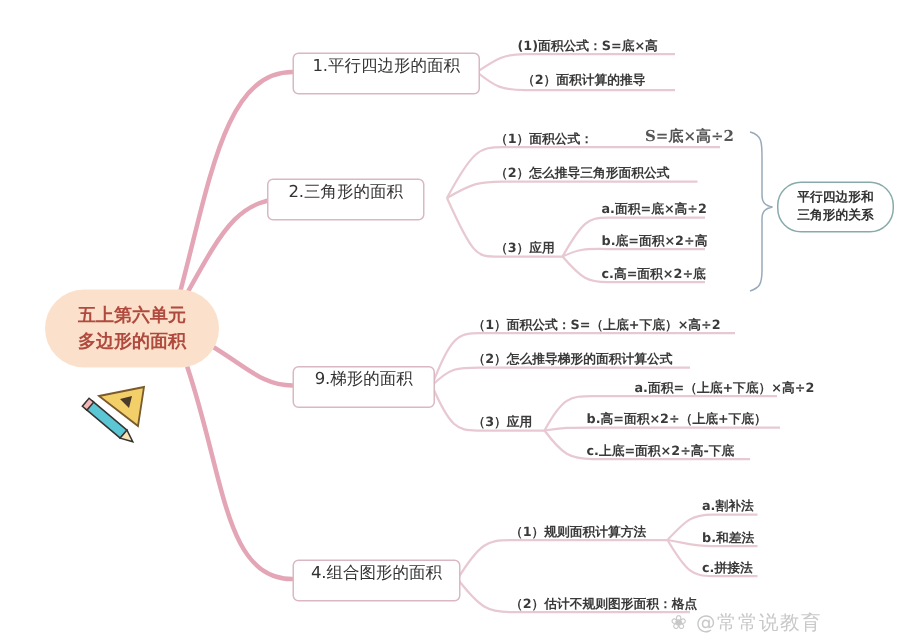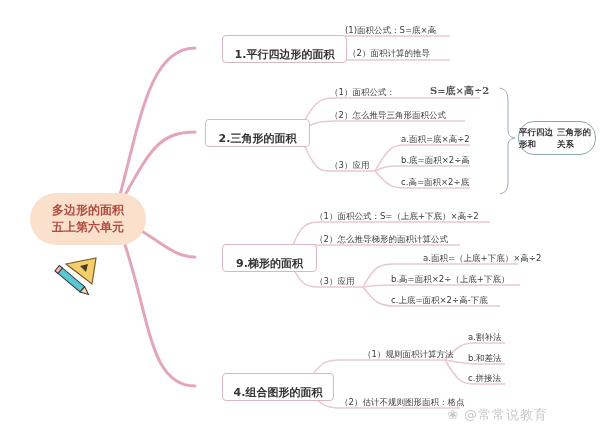--- a/index.html
+++ b/index.html
@@ -7,32 +7,32 @@
          font-family:"DejaVu Sans", "Liberation Sans", sans-serif; color:#333; }
   svg.links { position:absolute; left:0; top:0; width:607px; height:426px; }
   .root {
     position:absolute; left:30px; top:193px; width:116px; height:52px;
     background:#fbe1cb; border-radius:26px;
     display:flex; flex-direction:column; align-items:center; justify-content:center;
     color:#b04a3e; font-weight:bold; font-size:12px; line-height:17px; text-align:center;
   }
   .topic {
     position:absolute; height:26px; border:1px solid #d9b8c2; border-radius:4px;
-    background:#fff; display:flex; align-items:flex-end; justify-content:center;
-    font-weight:bold; font-size:11px; color:#333;margin-left:27px;
+    background:#fff; display:flex; align-items:flex-start; justify-content:center;
+    font-weight:normal; font-size:11px; color:#333;
   }
   .leaf {
-    position:absolute; font-size:8.5px; font-weight:normal; color:#3a3a3a; white-space:nowrap;
+    position:absolute; font-size:8.5px; font-weight:bold; color:#3a3a3a; white-space:nowrap;
   }
   .formula-serif { position:absolute; font-family:"DejaVu Serif", "Liberation Serif", serif;
     font-size:10px; color:#555; white-space:nowrap; }
   .rel-box {
     position:absolute; left:518px; top:121px; width:76px; height:32px;
     border:1px solid #8aa; border-radius:16px; background:#fff;
-    display:flex; flex-direction:row; align-items:center; justify-content:center;
+    display:flex; flex-direction:column; align-items:center; justify-content:center;
     font-size:8.5px; font-weight:bold; color:#333; line-height:12px;
   }
   .watermark {
     position:absolute; left:447px; top:406px; font-size:13px; color:#c8c8c8; letter-spacing:1px;
     white-space:nowrap;
   }
 </style>
 </head>
 <body>
 
@@ -70,22 +70,22 @@
 
     <path d="M445,360 C458,346 462,343 475,343 L505,343"></path>
     <path d="M445,360 C458,362 462,364 475,364 L505,364"></path>
     <path d="M445,360 C458,382 462,384 475,384 L505,384"></path>
   </g>
 
   <path d="M500,88 C508,90 508,95 508,105 L508,130 C508,135 510,137 515,138 C510,139 508,141 508,146 L508,180 C508,190 506,192 500,194" fill="none" stroke="#9ab" stroke-width="1"></path>
 </svg>
 
 <div class="root">
+  <span>五上第六单元</span>
   <span>多边形的面积</span>
-  <span>五上第六单元</span>
 </div>
 
 <svg style="position:absolute;left:52px;top:250px;" width="50" height="50" viewBox="0 0 50 50">
   <polygon points="14,14 44,8 40,34" fill="#f3cf6a" stroke="#7a5a2a" stroke-width="1.2"></polygon>
   <polygon points="28,16 36,14 34,22" fill="#4a3a2a"></polygon>
   <g transform="rotate(40 20 30)">
     <rect x="4" y="27" width="30" height="7" fill="#5bc6d4" stroke="#333" stroke-width="1"></rect>
     <polygon points="34,27 42,30.5 34,34" fill="#f6e2b5" stroke="#333" stroke-width="1"></polygon>
     <rect x="1" y="27" width="4" height="7" fill="#f5b7b7" stroke="#333" stroke-width="1"></rect>
   </g>
@@ -119,21 +119,21 @@
 <div class="leaf" style="left:315px;top:211px;">（1）面积公式：S=（上底+下底）×高÷2</div>
 <div class="leaf" style="left:315px;top:234px;">（2）怎么推导梯形的面积计算公式</div>
 <div class="leaf" style="left:315px;top:276px;">（3）应用</div>
 <div class="leaf" style="left:391px;top:253px;margin-left:32px;">a.面积=（上底+下底）×高÷2</div>
 <div class="leaf" style="left:391px;top:274px;">b.高=面积×2÷（上底+下底）</div>
 <div class="leaf" style="left:391px;top:295px;">c.上底=面积×2÷高-下底</div>
 
 <div class="topic" style="left:195px;top:373px;width:110px;">
   <span>4.组合图形的面积</span>
 </div>
-<div class="leaf" style="left:340px;top:349px;margin-left:23px;">（1）规则面积计算方法</div>
+<div class="leaf" style="left:340px;top:349px;">（1）规则面积计算方法</div>
 <div class="leaf" style="left:468px;top:332px;">a.割补法</div>
 <div class="leaf" style="left:468px;top:353px;">b.和差法</div>
 <div class="leaf" style="left:468px;top:373px;">c.拼接法</div>
 <div class="leaf" style="left:340px;top:397px;">（2）估计不规则图形面积：格点</div>
 
 <div class="watermark">
   <span>❀ </span><span>@常常说教育</span>
 </div>
 
 </body></html>

